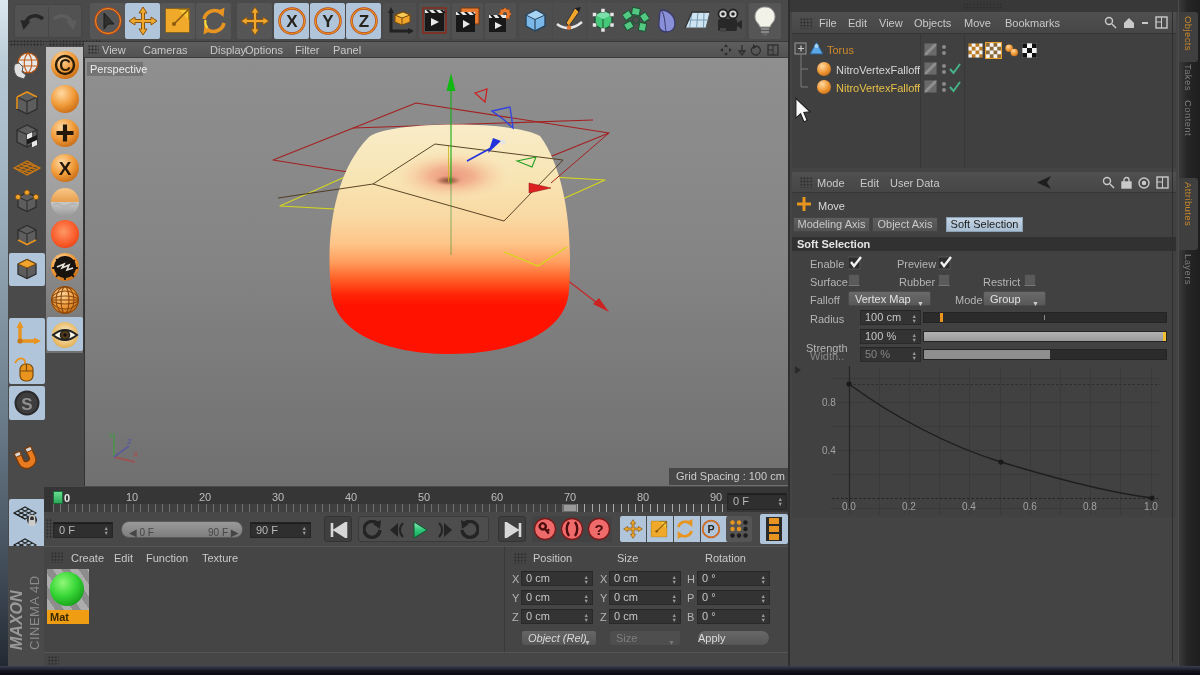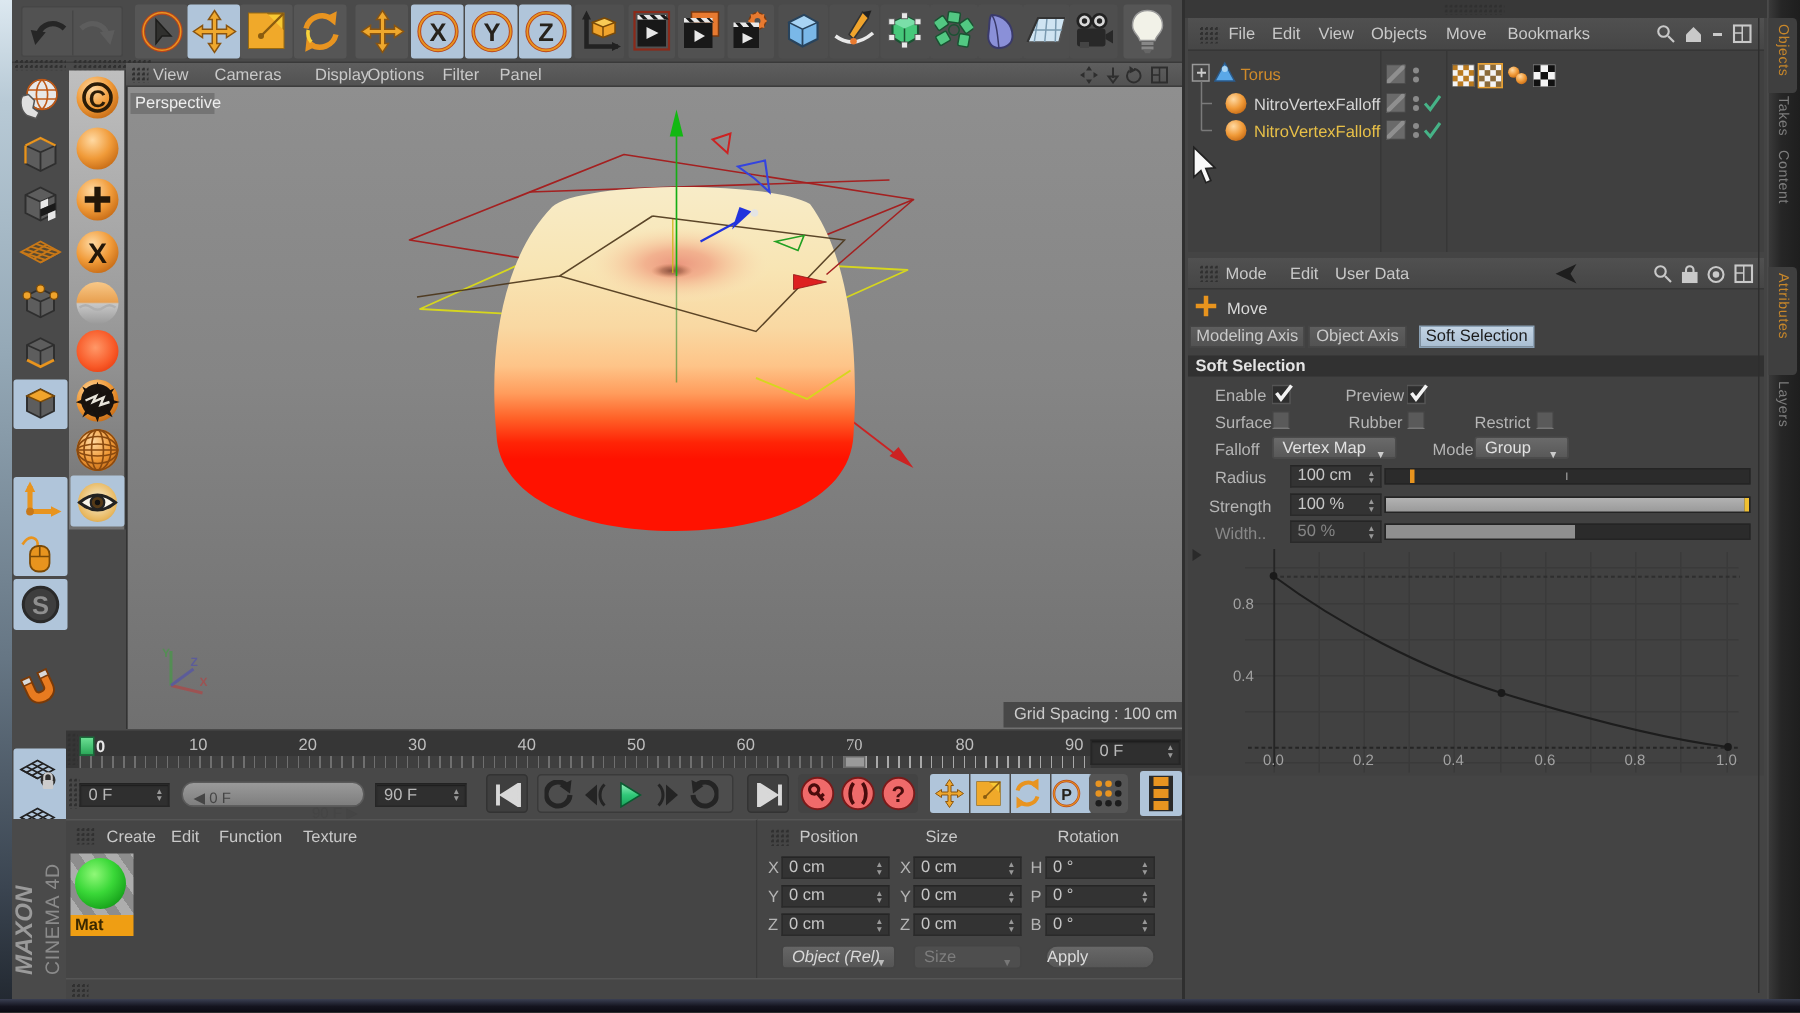--- a/index.html
+++ b/index.html
@@ -481,35 +481,35 @@
   <div id="ruler" style="left:44px;top:487px;width:746px;height:25px;background:#363636;">
     <div class="dots" style="left:1px;top:2px;width:7px;height:21px;"></div>
     <div style="left:9px;top:4px;width:10px;height:13px;background:linear-gradient(#6ade92,#2aa858);border:1px solid #1a6a3a;"></div>
     <span style="left:20px;top:5px;color:#e8e8e8;font-size:11px;font-weight:bold;">0</span>
     <span class="t" style="left:82px;top:5px;color:#bdbdbd;">10</span>
     <span class="t" style="left:155px;top:5px;color:#bdbdbd;">20</span>
     <span class="t" style="left:228px;top:5px;color:#bdbdbd;">30</span>
     <span class="t" style="left:301px;top:5px;color:#bdbdbd;">40</span>
     <span class="t" style="left:374px;top:5px;color:#bdbdbd;">50</span>
     <span class="t" style="left:447px;top:5px;color:#bdbdbd;">60</span>
-    <span class="t" style="left:520px;top:5px;color:#bdbdbd;font-family:Liberation Serif, serif;">70</span>
+    <span class="t" style="left:520px;top:5px;color:#bdbdbd;">70</span>
     <span class="t" style="left:593px;top:5px;color:#bdbdbd;">80</span>
     <span class="t" style="left:666px;top:5px;color:#bdbdbd;">90</span>
     <div style="left:9px;top:17px;width:674px;height:8px;background:repeating-linear-gradient(90deg,#6f6f6f 0 1px,#3f3f3f 1px 7.27px);"></div>
     <div style="left:519px;top:17px;width:14px;height:8px;background:#9a9a9a;border:1px solid #6a6a6a;"></div>
     <div style="left:533px;top:17px;width:150px;height:8px;background:repeating-linear-gradient(90deg,#a8a8a8 0 1px,#3f3f3f 1px 7.27px);"></div>
     <div class="darkbox" style="left:683px;top:6px;width:60px;height:17px;color:#b8b8b8;font-size:11px;line-height:15px;padding-left:5px;">0 F<span class="spin">▲<br>▼</span></div>
   </div>
 
   <div id="transport" style="left:44px;top:512px;width:746px;height:34px;background:#484848;">
     <div class="dots" style="left:2px;top:7px;width:7px;height:20px;"></div>
     <div class="darkbox" style="left:9px;top:10px;width:60px;height:16px;color:#b8b8b8;font-size:11px;line-height:14px;padding-left:5px;">0 F<span class="spin">▲<br>▼</span></div>
     <div style="left:77px;top:9px;width:122px;height:17px;background:linear-gradient(#9a9a9a,#7e7e7e);border:1px solid #5a5a5a;border-radius:8px;color:#454545;font-size:10px;line-height:15px;">
         <span style="left:7px;top:3px;">◀ 0 F</span>
-        <span style="left:86px;top:13px;">90 F ▶</span>
+        <span style="left:86px;top:3px;">90 F ▶</span>
       </div>
     <div class="darkbox" style="left:206px;top:10px;width:61px;height:16px;color:#b8b8b8;font-size:11px;line-height:14px;padding-left:5px;">90 F<span class="spin">▲<br>▼</span></div>
 
     <div style="left:280px;top:4px;width:28px;height:26px;background:#3f3f3f;border-radius:3px;border:1px solid #333;">
       <svg style="left:5px;top:5px;" width="18" height="16" viewBox="0 0 18 16">
           <path d="M2 1 V15 M16 1 L5 8 16 15 Z" stroke="#d8d8d8" stroke-width="2.6" fill="#d8d8d8"></path>
         </svg>
     </div>
 
     <div style="left:314px;top:4px;width:131px;height:26px;background:#4d4d4d;border-radius:3px;border:1px solid #3a3a3a;">
@@ -857,21 +857,21 @@
     <span class="lbl" style="left:18px;top:122px;">Falloff</span>
     <div style="left:56px;top:119px;width:83px;height:15px;background:linear-gradient(#6a6a6a,#585858);border:1px solid #4a4a4a;border-radius:2px;color:#e2e2e2;font-size:11px;line-height:14px;padding-left:6px;">Vertex Map<span style="right:6px;top:5px;color:#ccc;font-size:7px;">▼</span></div>
     <span class="lbl" style="left:163px;top:122px;">Mode</span>
     <div style="left:191px;top:119px;width:63px;height:15px;background:linear-gradient(#6a6a6a,#585858);border:1px solid #4a4a4a;border-radius:2px;color:#e2e2e2;font-size:11px;line-height:14px;padding-left:6px;">Group<span style="right:6px;top:5px;color:#ccc;font-size:7px;">▼</span></div>
     <span class="lbl" style="left:18px;top:141px;">Radius</span>
     <div class="fld" style="left:68px;top:138px;width:61px;height:15px;">100 cm<span class="spin">▲<br>▼</span></div>
     <div style="left:131px;top:140px;width:244px;height:11px;background:#2b2b2b;border:1px solid #242424;">
       <div style="left:16px;top:0;width:3px;height:9px;background:#e8941e;"></div>
       <div style="left:120px;top:2px;width:1px;height:5px;background:#8a8a8a;"></div>
     </div>
-    <span class="lbl" style="left:14px;top:160px;">Strength</span>
+    <span class="lbl" style="left:14px;top:170px;">Strength</span>
     <div class="fld" style="left:68px;top:157px;width:61px;height:15px;">100 %<span class="spin">▲<br>▼</span></div>
     <div style="left:131px;top:159px;width:244px;height:11px;background:#2b2b2b;border:1px solid #242424;">
       <div style="left:0;top:0;width:239px;height:9px;background:linear-gradient(#b2b2b2,#9a9a9a);"></div>
       <div style="left:239px;top:0;width:3px;height:9px;background:#f0c030;"></div>
     </div>
     <span class="lbl" style="left:18px;top:178px;color:#888;">Width..</span>
     <div class="fld" style="left:68px;top:175px;width:61px;height:15px;color:#858585;">50 %<span class="spin">▲<br>▼</span></div>
     <div style="left:131px;top:177px;width:244px;height:11px;background:#2b2b2b;border:1px solid #242424;">
       <div style="left:0;top:0;width:126px;height:9px;background:#8f8f8f;"></div>
     </div>

